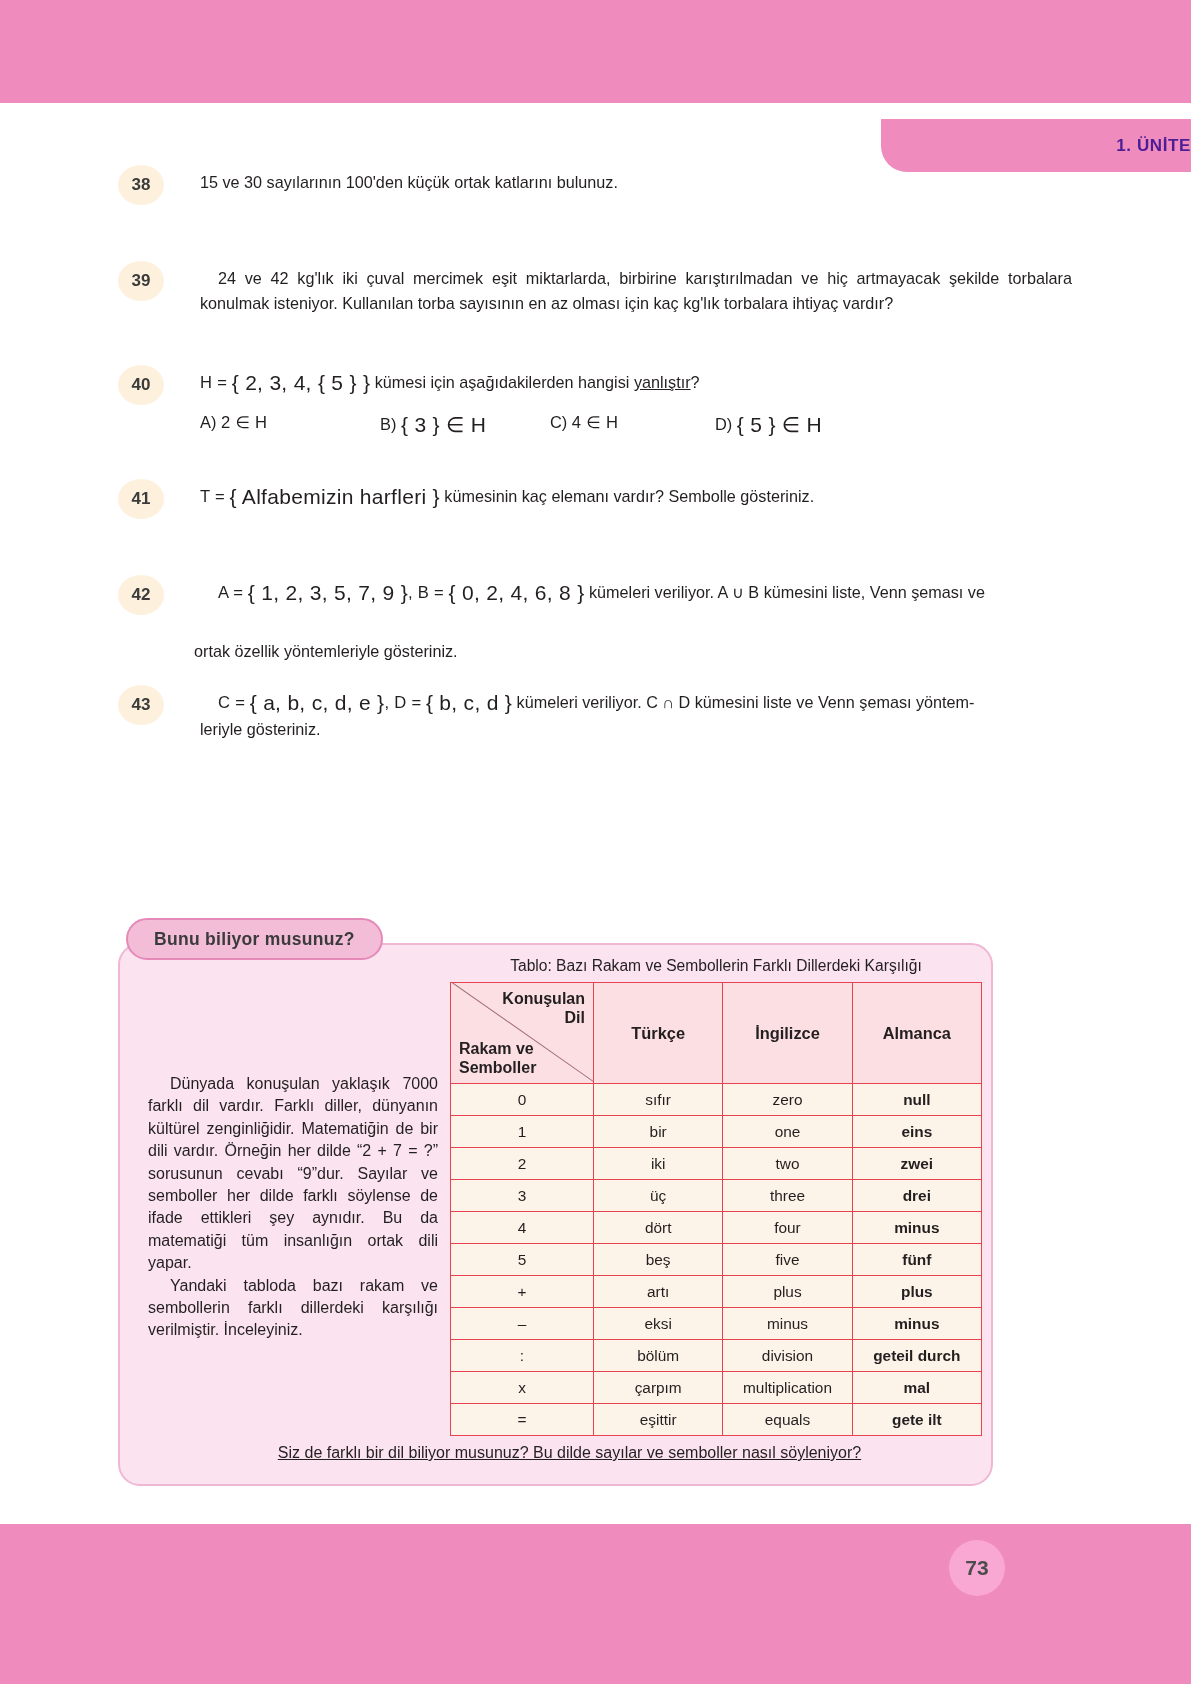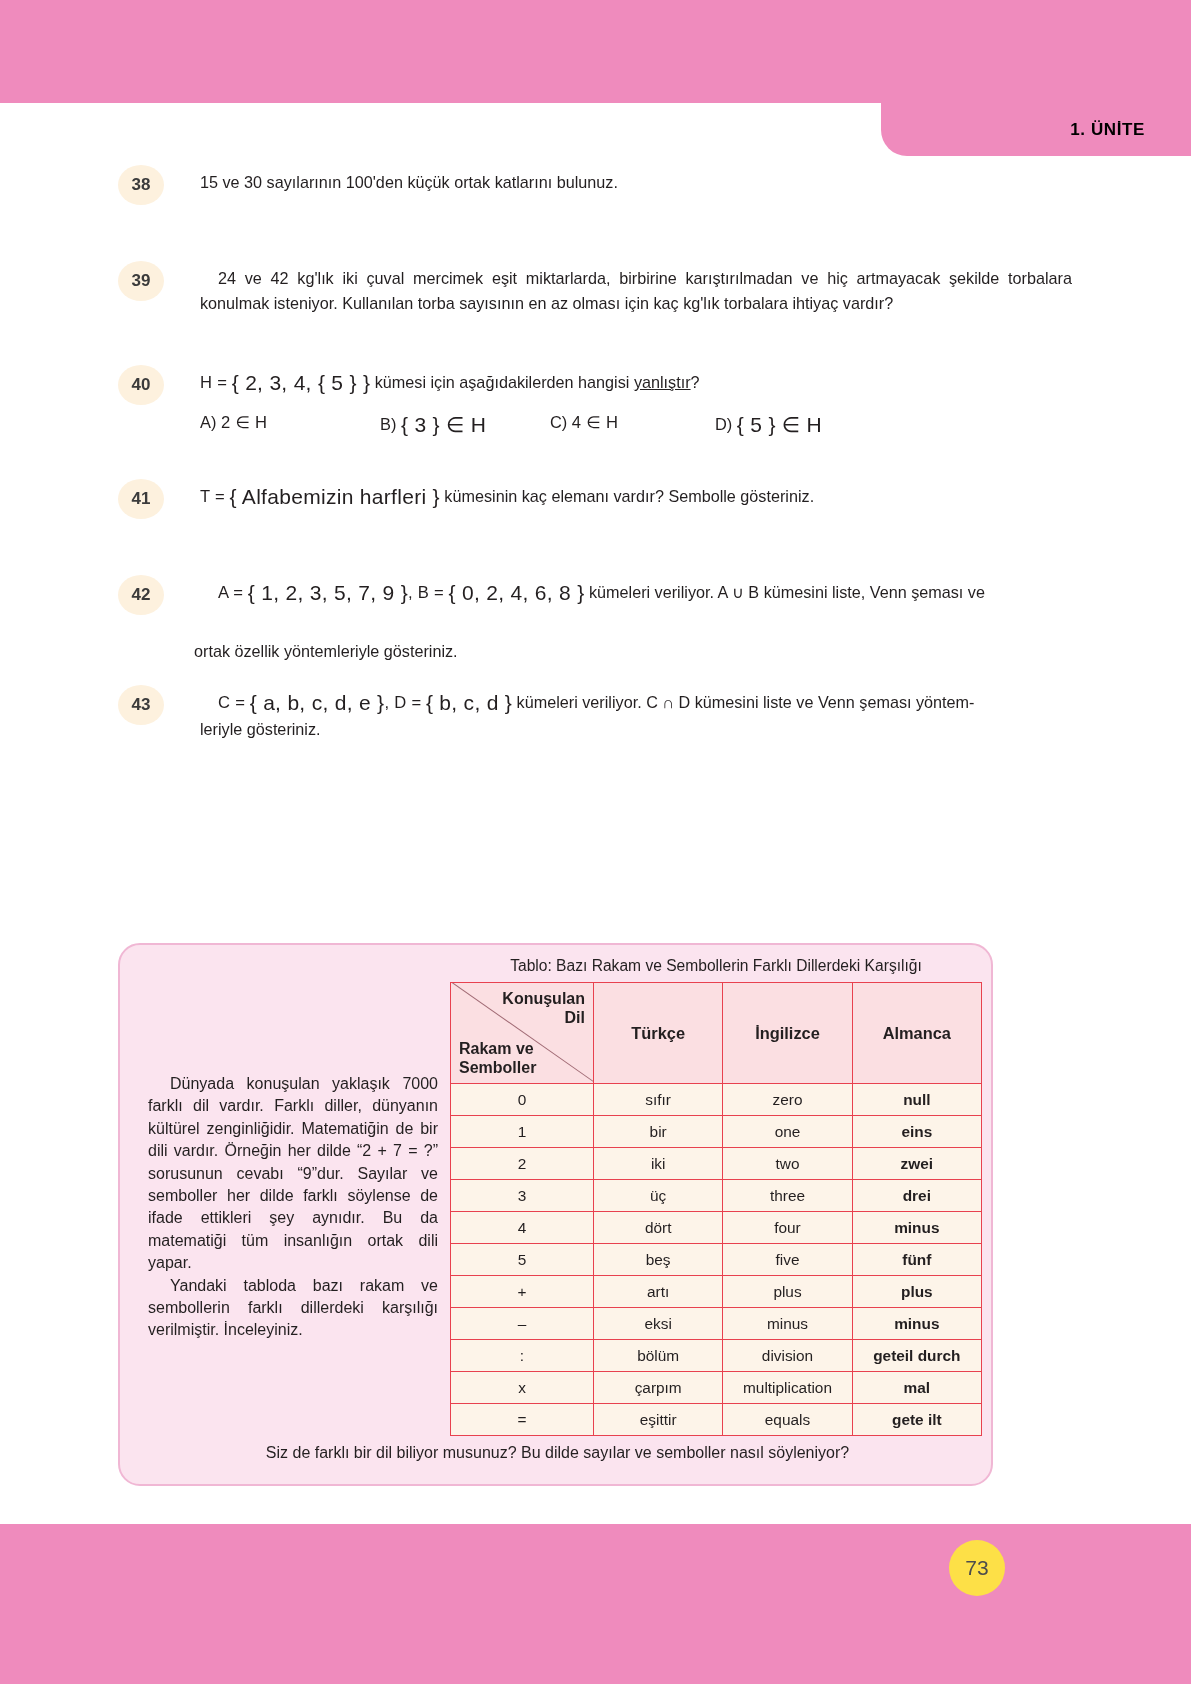--- a/index.html
+++ b/index.html
@@ -24,44 +24,43 @@
     background: #ef8bbd;
   }
   .band-bottom {
     position: absolute;
     left: 0; bottom: 0;
     width: 1191px; height: 160px;
     background: #ef8bbd;
   }
   .unit-tab {
     position: absolute;
-    right: 0; top: 103px;
+    right: 0; top: 119px;
     width: 310px; height: 53px;
     background: #ef8bbd;
     border-bottom-left-radius: 26px;
-    color: #000000;
+    color: #4c1d95;
     font-size: 17px;
     font-weight: bold;
     letter-spacing: .6px;
     display: flex;
     align-items: center;
     justify-content: flex-end;
-    padding-right: 46px;
     box-sizing: border-box;
   }
   .page-number {
     position: absolute;
     right: 186px;
     bottom: 88px;
     width: 56px; height: 56px;
     border-radius: 50%;
-    background: #fde047;
+    background: #f9a8d4;
     color: #4c4c4c;
     font-size: 21px;
-    font-weight: normal;
+    font-weight: bold;
     display: flex;
     align-items: center;
     justify-content: center;
   }
 
   
   .content {
     position: absolute;
     left: 0; top: 103px;
     width: 1191px;
@@ -151,26 +150,27 @@
     width: 290px;
     font-size: 16px;
     line-height: 22.4px;
     text-align: justify;
     color: #231f20;
   }
   .info-text p { margin: 0; text-indent: 22px; }
 
   .info-footer {
     position: absolute;
-    left: 30px;
+    left: 42px;
     bottom: 22px;
     width: 815px;
     font-size: 16px;
     color: #231f20;
     text-align: center;
+    text-decoration: underline;
   }
 
   
   .table-wrap {
     position: absolute;
     left: 330px;
     top: 12px;
     width: 532px;
   }
   .table-title {
@@ -318,20 +318,21 @@
     <div class="q-body" style="width:890px;">
       <span style="margin-left:18px;" class="math">C =</span>
       <span class="math brace">{ a, b, c, d, e }</span><span class="math">, D =</span>
       <span class="math brace">{ b, c, d }</span>
       <span>kümeleri veriliyor. C ∩ D kümesini liste ve Venn şeması yöntem-</span>
     </div>
     <div class="q-body" style="top:32px; left:82px; width:890px;">leriyle gösteriniz.</div>
   </div>
 
   <div class="infobox">
+    <div class="infobox-tab">Bunu biliyor musunuz?</div>
     <div class="infobox-body">
 
       <div class="info-text">
         <p>Dünyada konuşulan yaklaşık 7000 farklı dil vardır. Farklı diller, dünyanın kültürel zenginliğidir. Matematiğin de bir dili vardır. Örneğin her dilde “2 + 7 = ?” sorusunun cevabı “9”dur. Sayılar ve semboller her dilde farklı söylense de ifade ettikleri şey aynıdır. Bu da matematiği tüm insanlığın ortak dili yapar.</p>
         <p>Yandaki tabloda bazı rakam ve sembollerin farklı dillerdeki karşılığı verilmiştir. İnceleyiniz.</p>
       </div>
 
       <div class="table-wrap">
         <div class="table-title">Tablo: Bazı Rakam ve Sembollerin Farklı Dillerdeki Karşılığı</div>
         <table class="lang">

